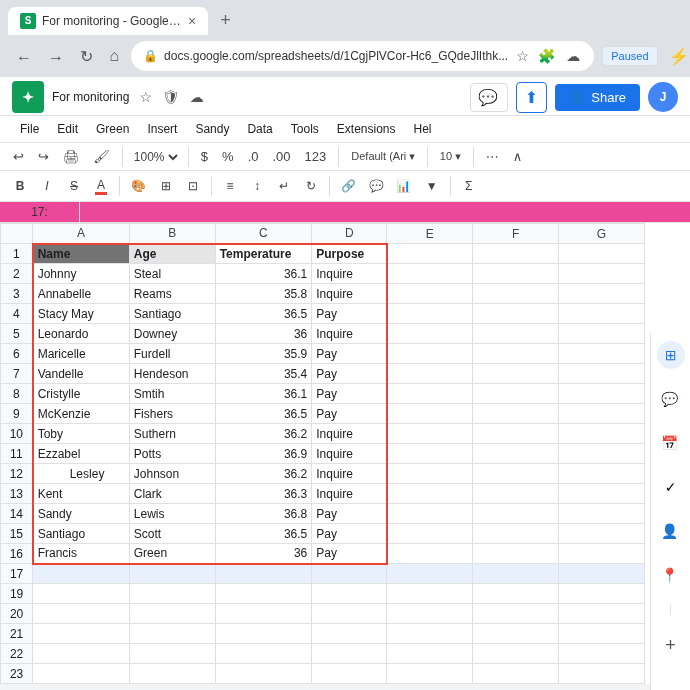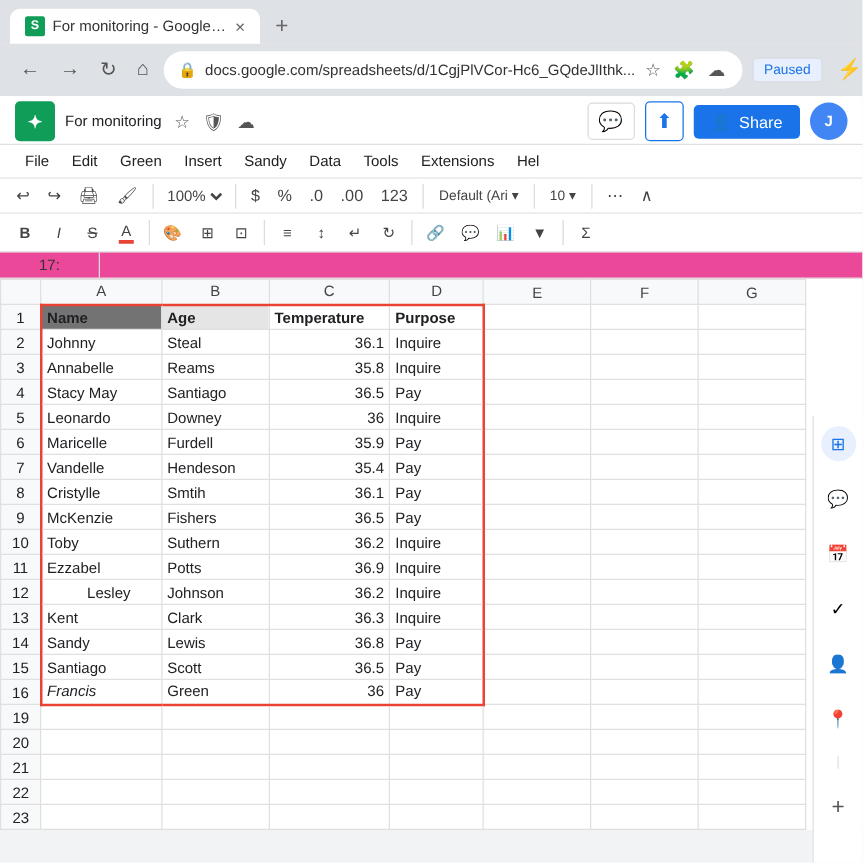--- a/index.html
+++ b/index.html
@@ -367,29 +367,39 @@
             <td style="border-left: 2px solid rgb(234, 67, 53);">Santiago</td>
             <td>Scott</td>
             <td style="text-align: right;">36.5</td>
             <td style="border-right: 2px solid rgb(234, 67, 53);">Pay</td>
             <td></td>
             <td></td>
             <td></td>
           </tr>
           <tr>
             <td class="row-num">16</td>
-            <td style="border-bottom: 2px solid rgb(234, 67, 53); border-left: 2px solid rgb(234, 67, 53); font-style: italic;">Francis</td>
+            <td style="border-bottom: 2px solid rgb(234, 67, 53); border-left: 2px solid rgb(234, 67, 53);">Francis</td>
             <td style="border-bottom: 2px solid rgb(234, 67, 53);">Green</td>
             <td style="text-align: right; border-bottom: 2px solid rgb(234, 67, 53);">36</td>
             <td style="border-bottom: 2px solid rgb(234, 67, 53); border-right: 2px solid rgb(234, 67, 53);">Pay</td>
             <td></td>
             <td></td>
             <td></td>
           </tr>
           <tr>
+            <td class="row-num">17</td>
+            <td style="background: rgb(232, 240, 254);"></td>
+            <td style="background: rgb(232, 240, 254);"></td>
+            <td style="background: rgb(232, 240, 254);"></td>
+            <td style="background: rgb(232, 240, 254);"></td>
+            <td style="background: rgb(232, 240, 254);"></td>
+            <td style="background: rgb(232, 240, 254);"></td>
+            <td style="background: rgb(232, 240, 254);"></td>
+          </tr>
+          <tr>
             <td class="row-num">19</td>
             <td></td>
             <td></td>
             <td></td>
             <td></td>
             <td></td>
             <td></td>
             <td></td>
           </tr>
           <tr>

